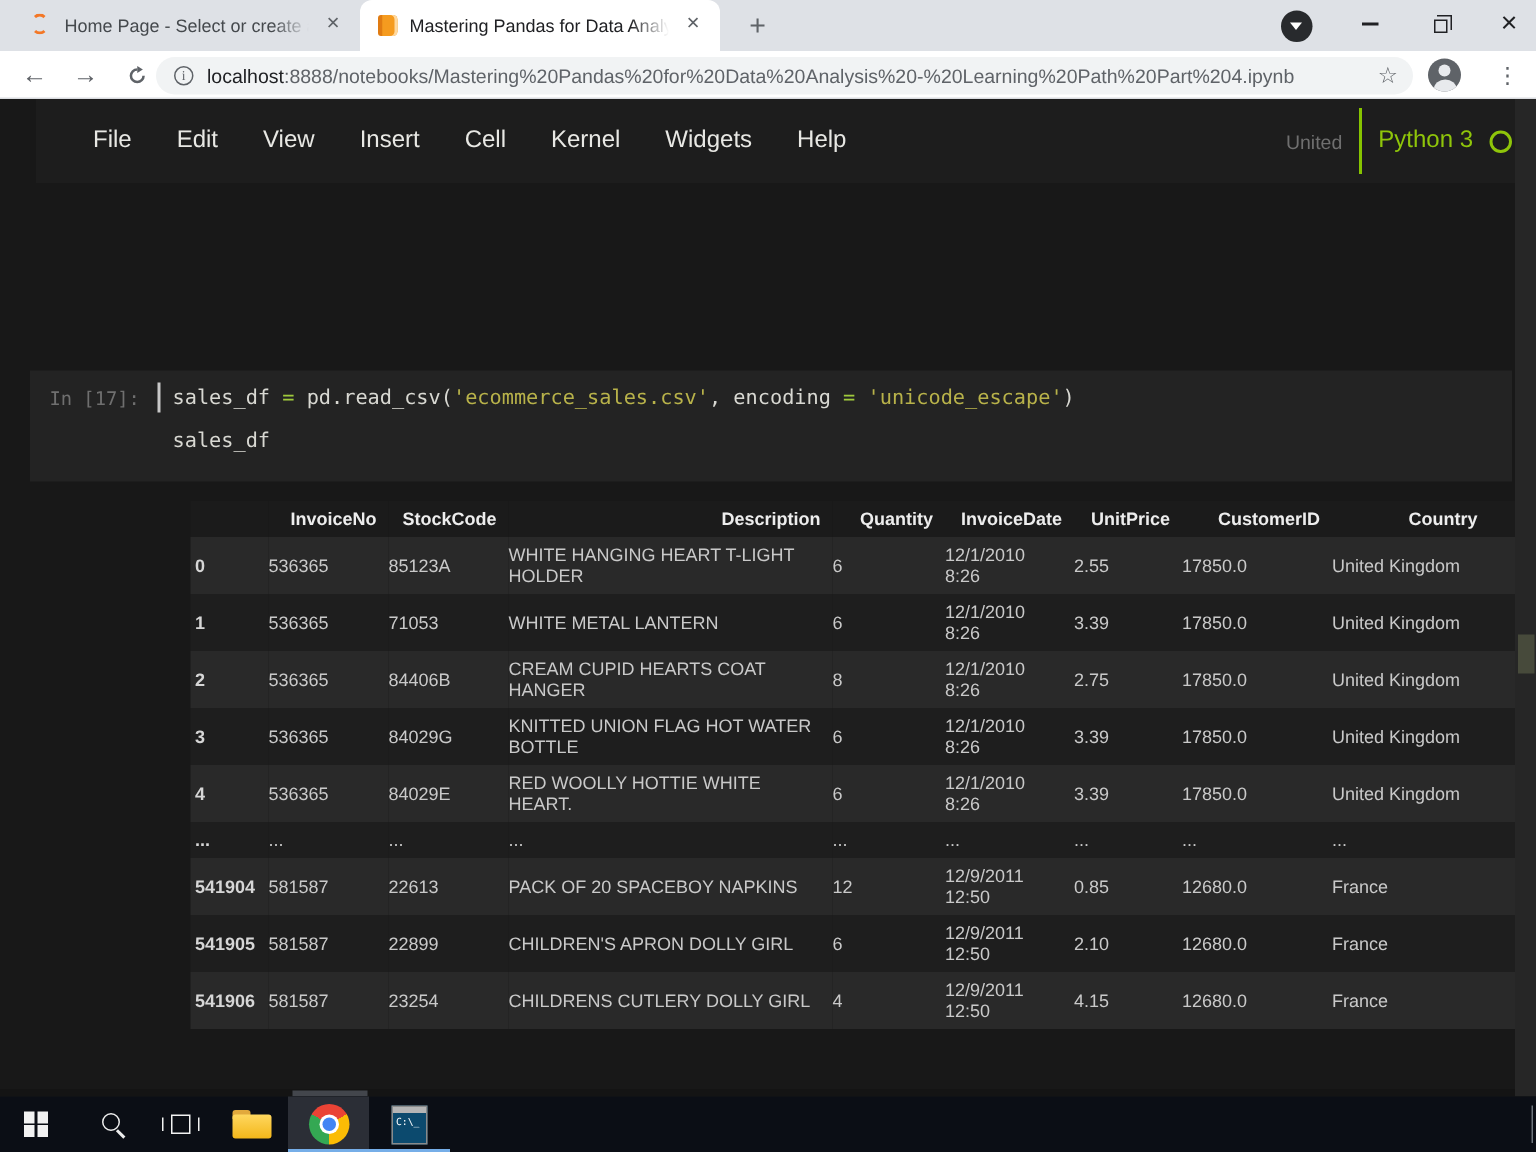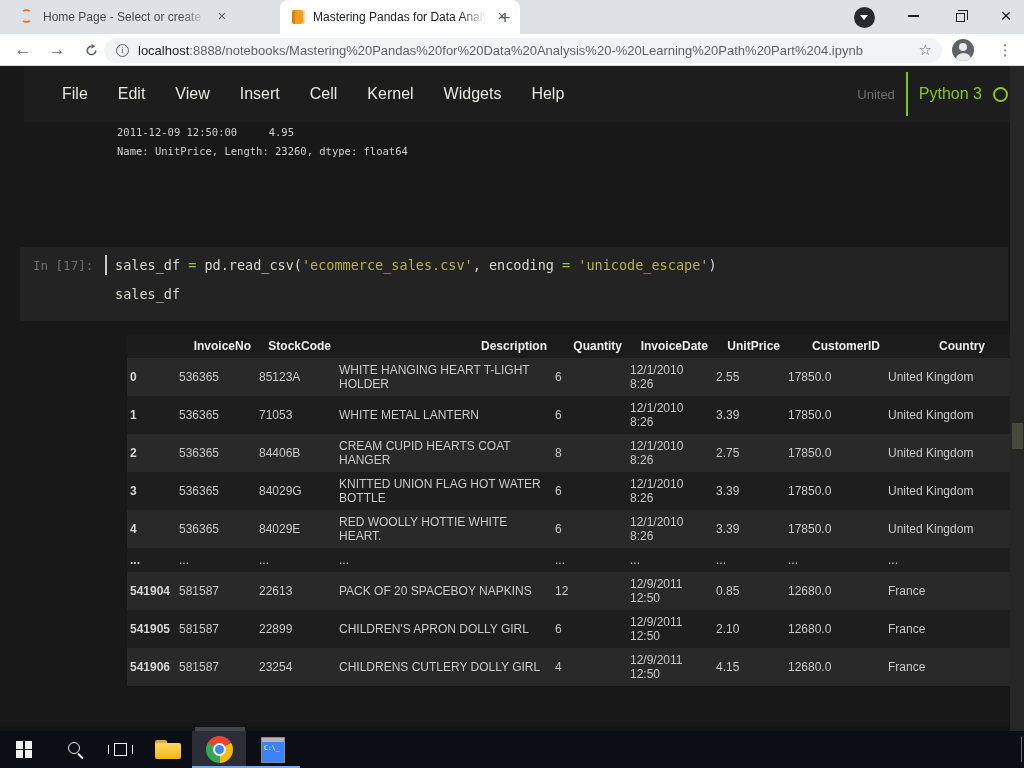--- a/index.html
+++ b/index.html
@@ -3,21 +3,21 @@
 <meta charset="utf-8">
 <style>
   * { margin:0; padding:0; box-sizing:border-box; }
   html,body { width:1024px; height:768px; overflow:hidden; }
   body { font-family:"Liberation Sans", sans-serif; position:relative; background:#181818; }
 
   
   .titlebar { position:absolute; top:0; left:0; width:1024px; height:34px; background:#dee1e6; }
   .tab { position:absolute; top:0; height:34px; display:flex; align-items:center; gap:8px; padding:0 10px 0 12px; cursor:default; }
   .tab.inactive { left:8px; width:232px; color:#45494d; }
-  .tab.active { left:240px; width:240px; background:#ffffff; border-radius:8px 8px 0 0; color:#202124;margin-left:40px; }
+  .tab.active { left:240px; width:240px; background:#ffffff; border-radius:8px 8px 0 0; color:#202124; }
   .tab-title { font-size:12px; white-space:nowrap; overflow:hidden; flex:1;
     -webkit-mask-image:linear-gradient(90deg,#000 85%,transparent); mask-image:linear-gradient(90deg,#000 85%,transparent); }
   .tab-close { font-size:15px; color:#5f6368; line-height:14px; width:16px; height:16px; text-align:center; border-radius:50%; }
   .newtab { position:absolute; left:492px; top:5px; width:26px; height:26px; font-size:19px; color:#5f6368; text-align:center; line-height:25px; border-radius:50%; }
   .jup-fav { position:relative; width:15px; height:15px; flex:0 0 auto; }
   .jup-fav i { position:absolute; left:1px; width:11px; height:11px; border:2.4px solid transparent; border-radius:50%; display:block; }
   .jup-fav i.t { top:-1px; border-top-color:#f37726; }
   .jup-fav i.b { top:2px; border-bottom-color:#f37726; }
   .book-fav { width:13px; height:14px; background:#f59b1f; border-radius:2px 3px 3px 2px; border-left:3px solid #e07b12; box-shadow:inset -2px 0 0 #ffd9a0; flex:0 0 auto; }
   .media-btn { position:absolute; left:854px; top:7px; width:21px; height:21px; border-radius:50%; background:#282a2d; }
@@ -91,21 +91,21 @@
   .tview { position:relative; width:13px; height:13px; border:1.6px solid #f2f2f2; }
   .tview::before,.tview::after { content:""; position:absolute; top:1px; bottom:1px; width:2px; }
   .tview::before { left:-7px; border-left:1.7px solid #f2f2f2; }
   .tview::after { right:-7px; border-right:1.7px solid #f2f2f2; }
   .folder { position:relative; width:26px; height:19px; }
   .folder::before { content:""; position:absolute; left:0; top:0; width:12px; height:6px; background:#e2a93c; border-radius:2px 2px 0 0; }
   .folder::after { content:""; position:absolute; left:0; top:3px; width:26px; height:16px; border-radius:2px; background:linear-gradient(#ffd75f,#f3b71a); }
   .chrome-ic { position:relative; width:27px; height:27px; border-radius:50%; background:conic-gradient(#ea4335 0 60deg,#fbbc05 60deg 180deg,#34a853 180deg 300deg,#ea4335 300deg 360deg); }
   .chrome-ic::before { content:""; position:absolute; left:7px; top:7px; width:13px; height:13px; border-radius:50%; background:#fff; }
   .chrome-ic::after { content:""; position:absolute; left:9px; top:9px; width:9px; height:9px; border-radius:50%; background:#4285f4; }
-  .term-ic { position:relative; width:24px; height:26px; background:#3b82f6; border:1px solid #8a8a8a; }
+  .term-ic { position:relative; width:24px; height:26px; background:#0c4a6e; border:1px solid #8a8a8a; }
   .term-ic::before { content:""; position:absolute; left:0; top:0; width:100%; height:4px; background:#b5b5b5; }
   .term-ic span { position:absolute; left:2px; top:6px; font-family:"DejaVu Sans Mono",monospace; font-size:6.5px; color:#ffffff; }
   .showdesk { position:absolute; right:2px; top:6px; width:1px; height:25px; background:#6e757c; }
 </style>
 </head>
 <body>
 
 <div class="titlebar">
   <div class="tab inactive">
     <span class="jup-fav">
@@ -161,21 +161,20 @@
       <span>Help</span>
     </div>
     <div class="kernel-area">
       <span class="trusted">United</span>
       <span class="kdivider"></span>
       <span class="kname">Python 3</span>
       <span class="kcircle"></span>
     </div>
   </div>
 
-  <div class="prev-output"><div>2011-12-09 12:50:00     4.95</div><div>Name: UnitPrice, Length: 23260, dtype: float64</div></div>
 
 
   <div class="code-cell">
     <div class="code-prompt">In [17]:</div>
     <div class="caret"></div>
     <div class="code-text"><div><span>sales_df </span><span class="op">=</span><span> pd.read_csv(</span><span class="str">'ecommerce_sales.csv'</span><span>, encoding </span><span class="op">=</span><span> </span><span class="str">'unicode_escape'</span><span>)</span></div><div>sales_df</div></div>
   </div>
 
   <table class="df">
     <colgroup>

